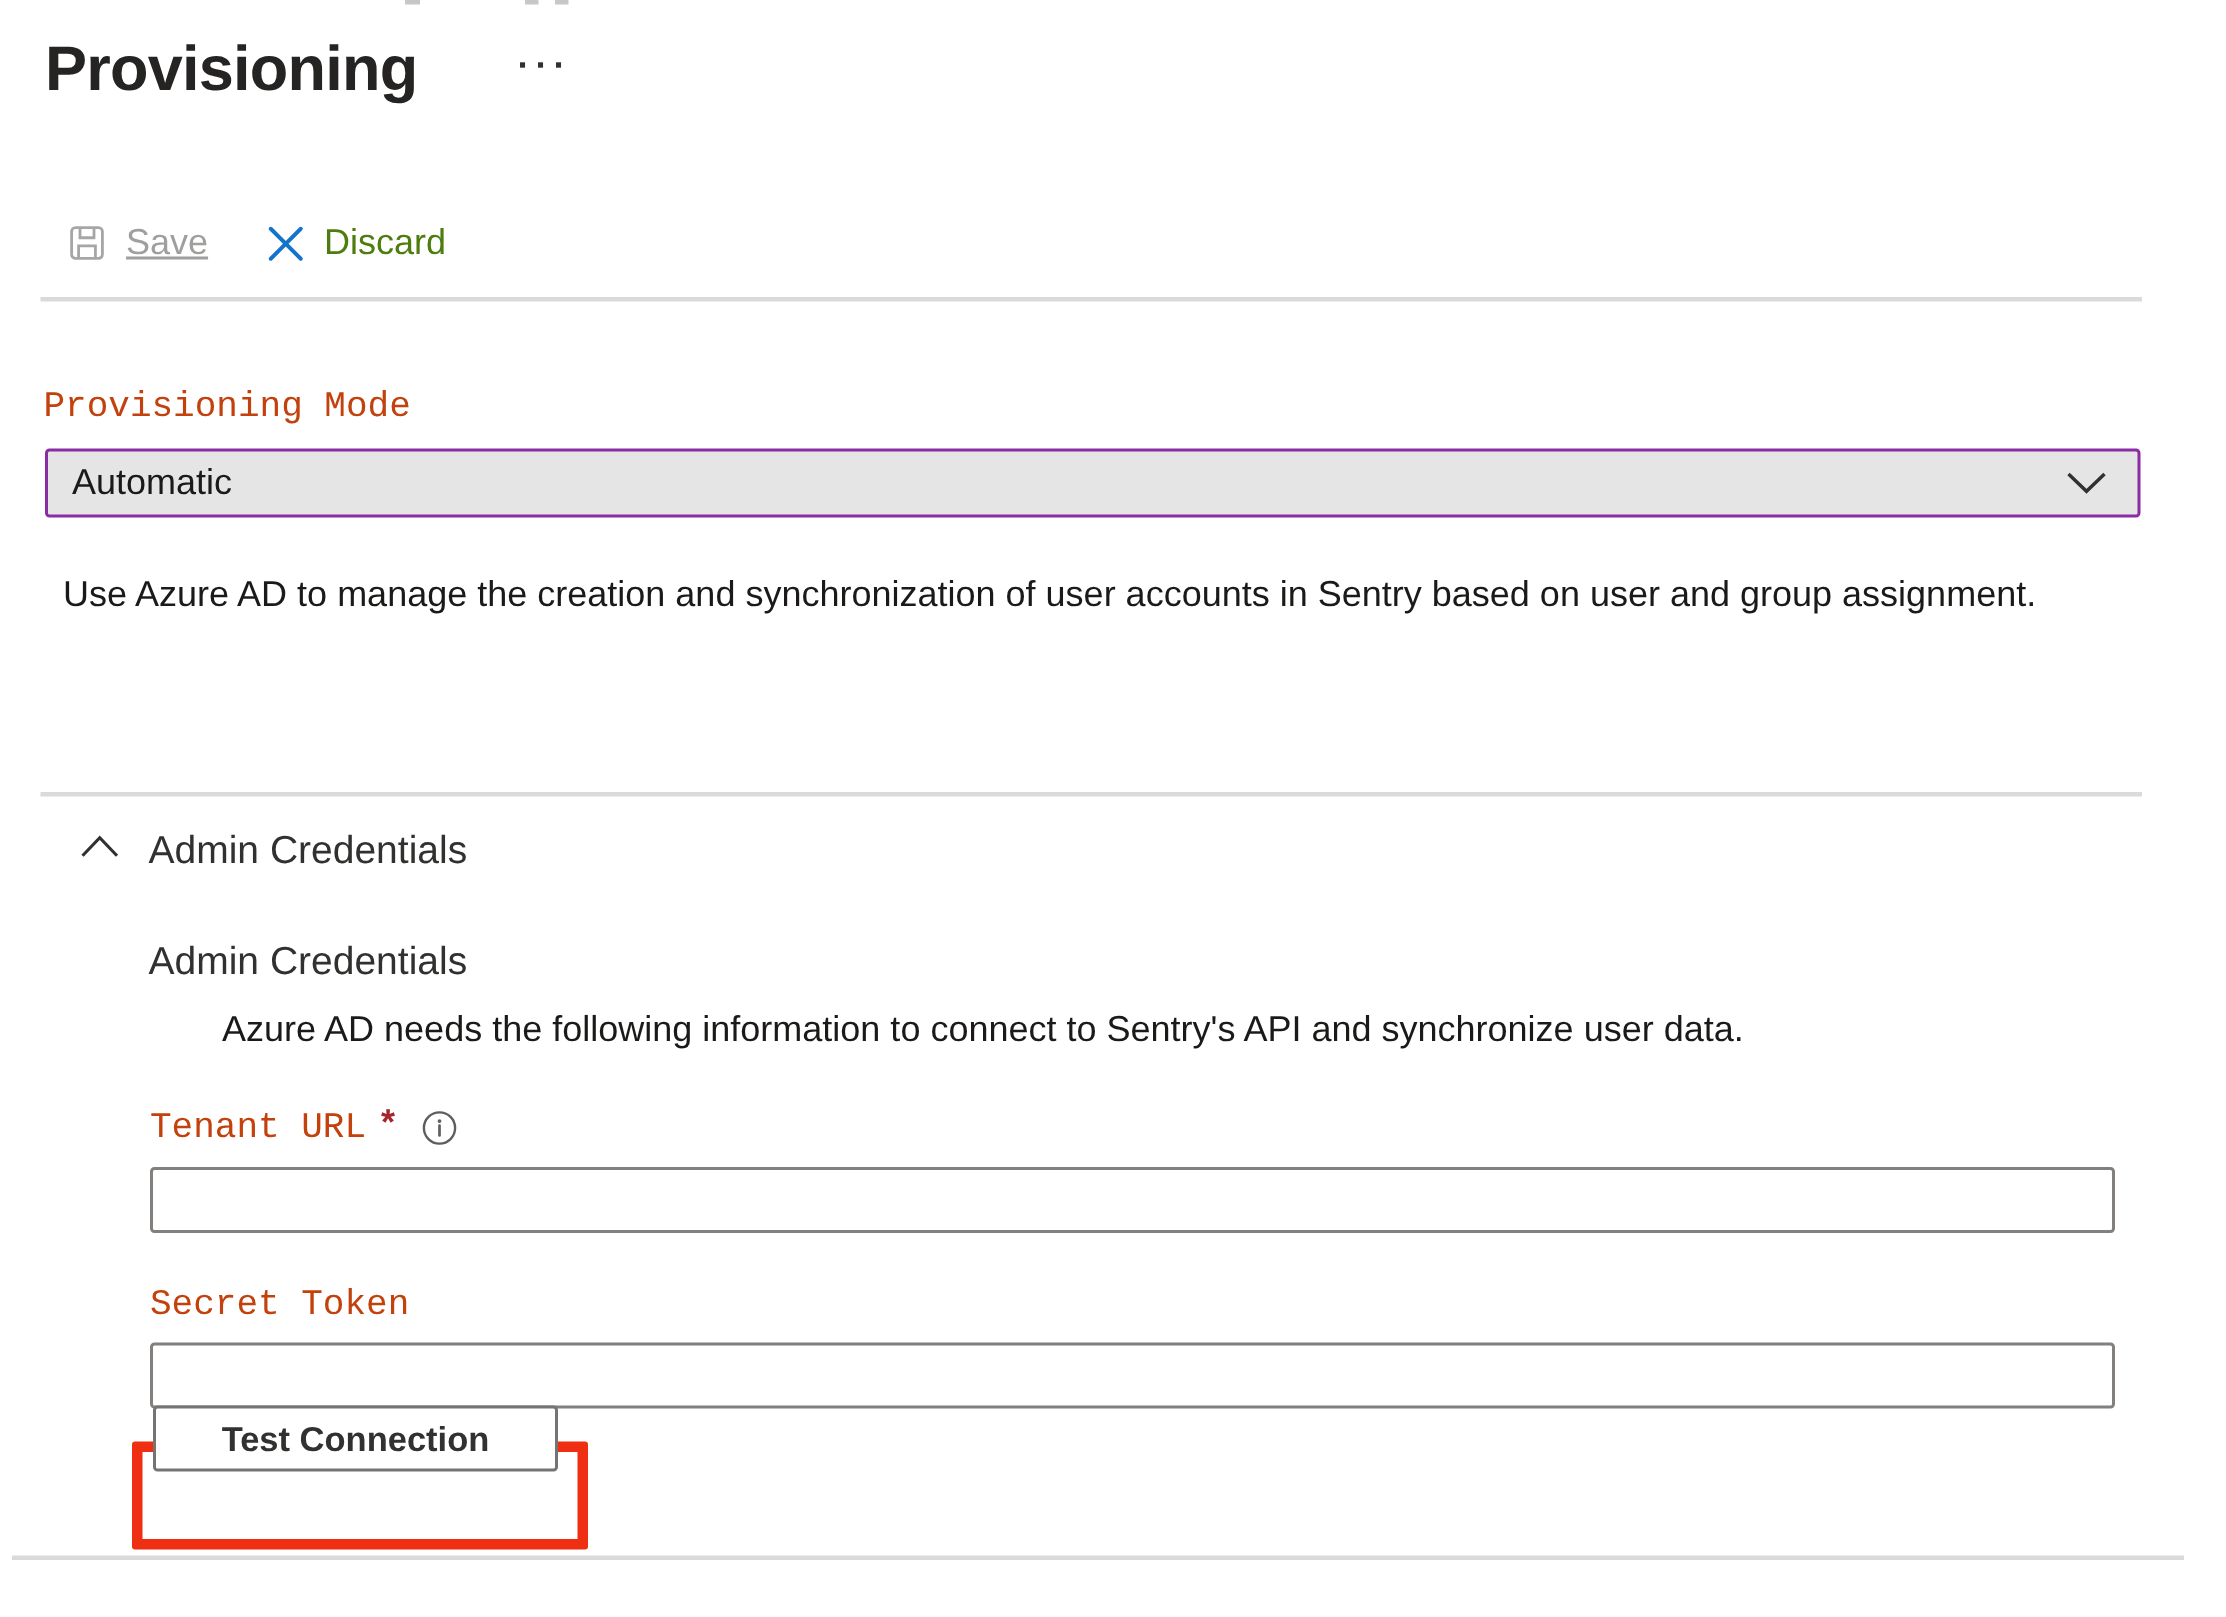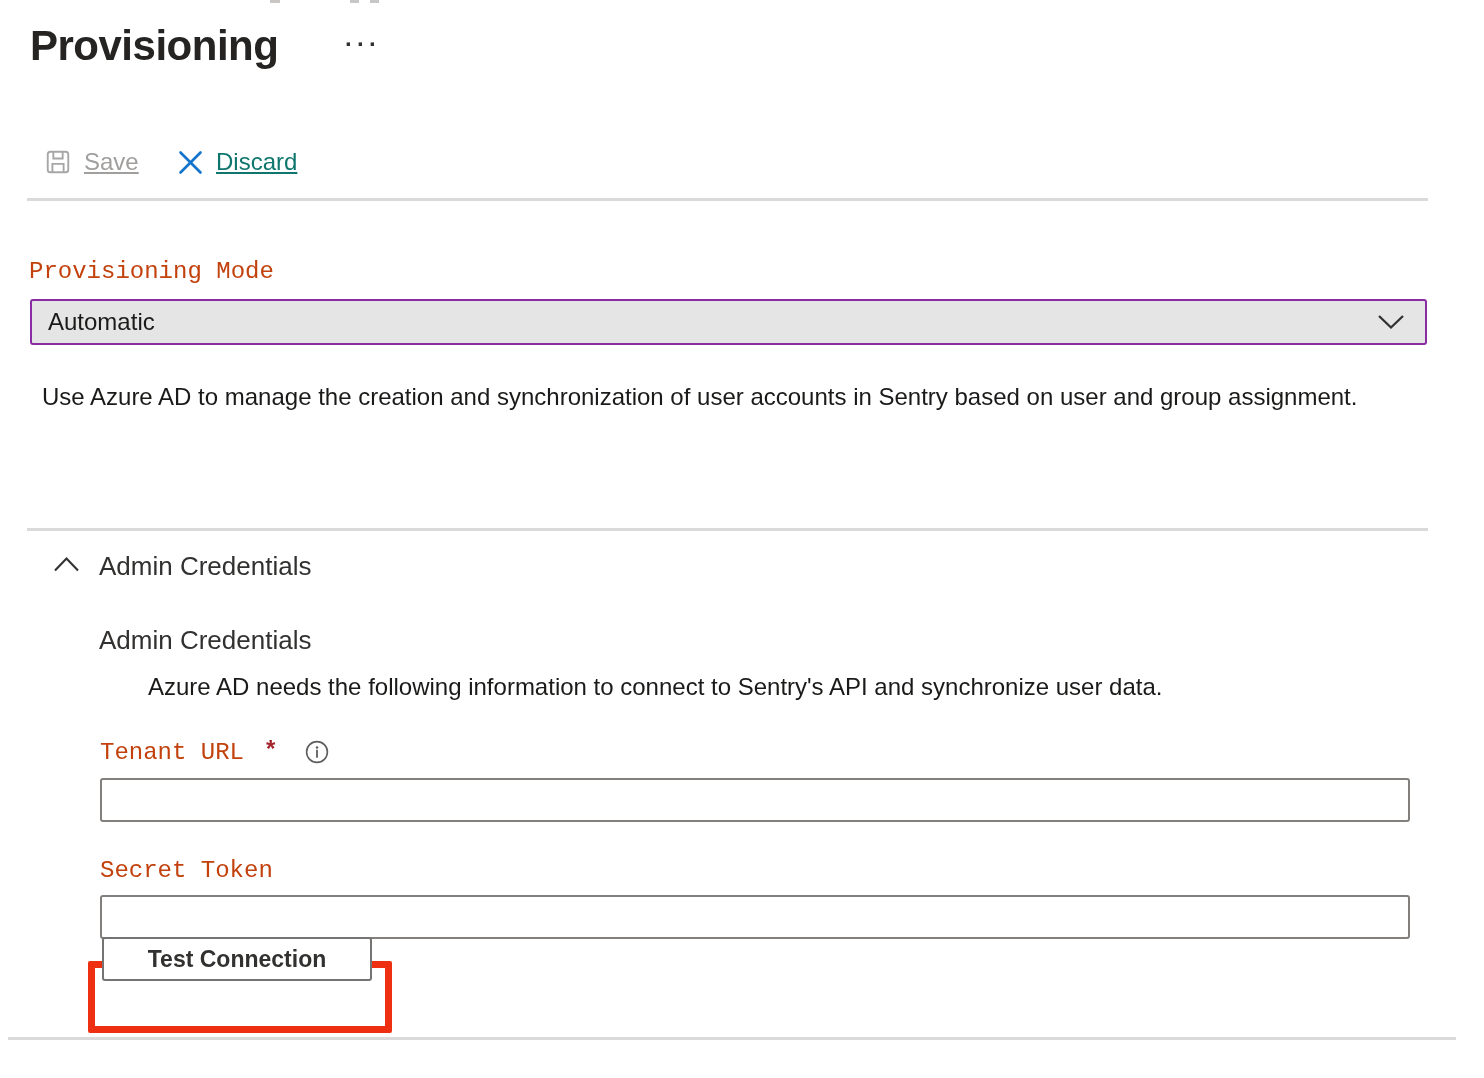--- a/index.html
+++ b/index.html
@@ -31,21 +31,21 @@
 
   .toolbar-btn {
     display: flex; align-items: center; gap: 12px;
     background: none; border: none; cursor: pointer;
     font-family: "Liberation Sans", sans-serif;
   }
   .toolbar-btn .lbl { font-size: 24px; }
   #save-btn  { left: 44px;  top: 148px; }
   #save-btn .lbl { color: #a19f9d; text-decoration: underline; }
   #discard-btn { left: 177px; top: 148px; }
-  #discard-btn .lbl { color: #0f766e; text-decoration: underline; }
+  #discard-btn .lbl { color: #4d7c0f; }
 
   .divider { position: absolute; height: 3px; background: #dadada; }
 
   .field-label { font-size: 24px; color: #c2410c; font-family: Liberation Mono, monospace; }
 
   .combobox {
     left: 30px; top: 299px; width: 1397px; height: 46px;
     border: 2px solid #8a2da5; border-radius: 3px;
     background: #e5e5e5; display: flex; align-items: center;
     padding: 0 20px 0 16px; cursor: pointer;
@@ -139,21 +139,21 @@
         <path d="M2 14.5 L13.5 2.5 L25 14.5"></path>
       </svg>
     </span>
   </div>
   <div class="abs section-heading" style="left:99px; top:551px;">Admin Credentials</div>
 
   <div class="abs section-heading" style="left:99px; top:625px;">Admin Credentials</div>
 
   <div class="abs body-text" style="left:100px; top:672px; width:1300px; line-height:30px;margin-left:48px;">Azure AD needs the following information to connect to Sentry's API and synchronize user data.</div>
 
-  <div class="abs" style="left:100px; top:738px; display:flex; align-items:center; gap:22px;">
+  <div class="abs" style="left:100px; top:738px; display:flex; align-items:center; gap:10px;">
     <span class="field-label">Tenant URL</span>
     <span class="required-marker">*</span>
     <span class="icon" style="margin-left:8px;">
       <svg width="24" height="24" viewBox="0 0 24 24" fill="none">
         <circle cx="12" cy="12" r="10.4" stroke="#605e5c" stroke-width="1.6"></circle>
         <circle cx="12" cy="7.4" r="1.25" fill="#605e5c"></circle>
         <path d="M12 10.4 V17" stroke="#605e5c" stroke-width="1.8" stroke-linecap="round"></path>
       </svg>
     </span>
   </div>

